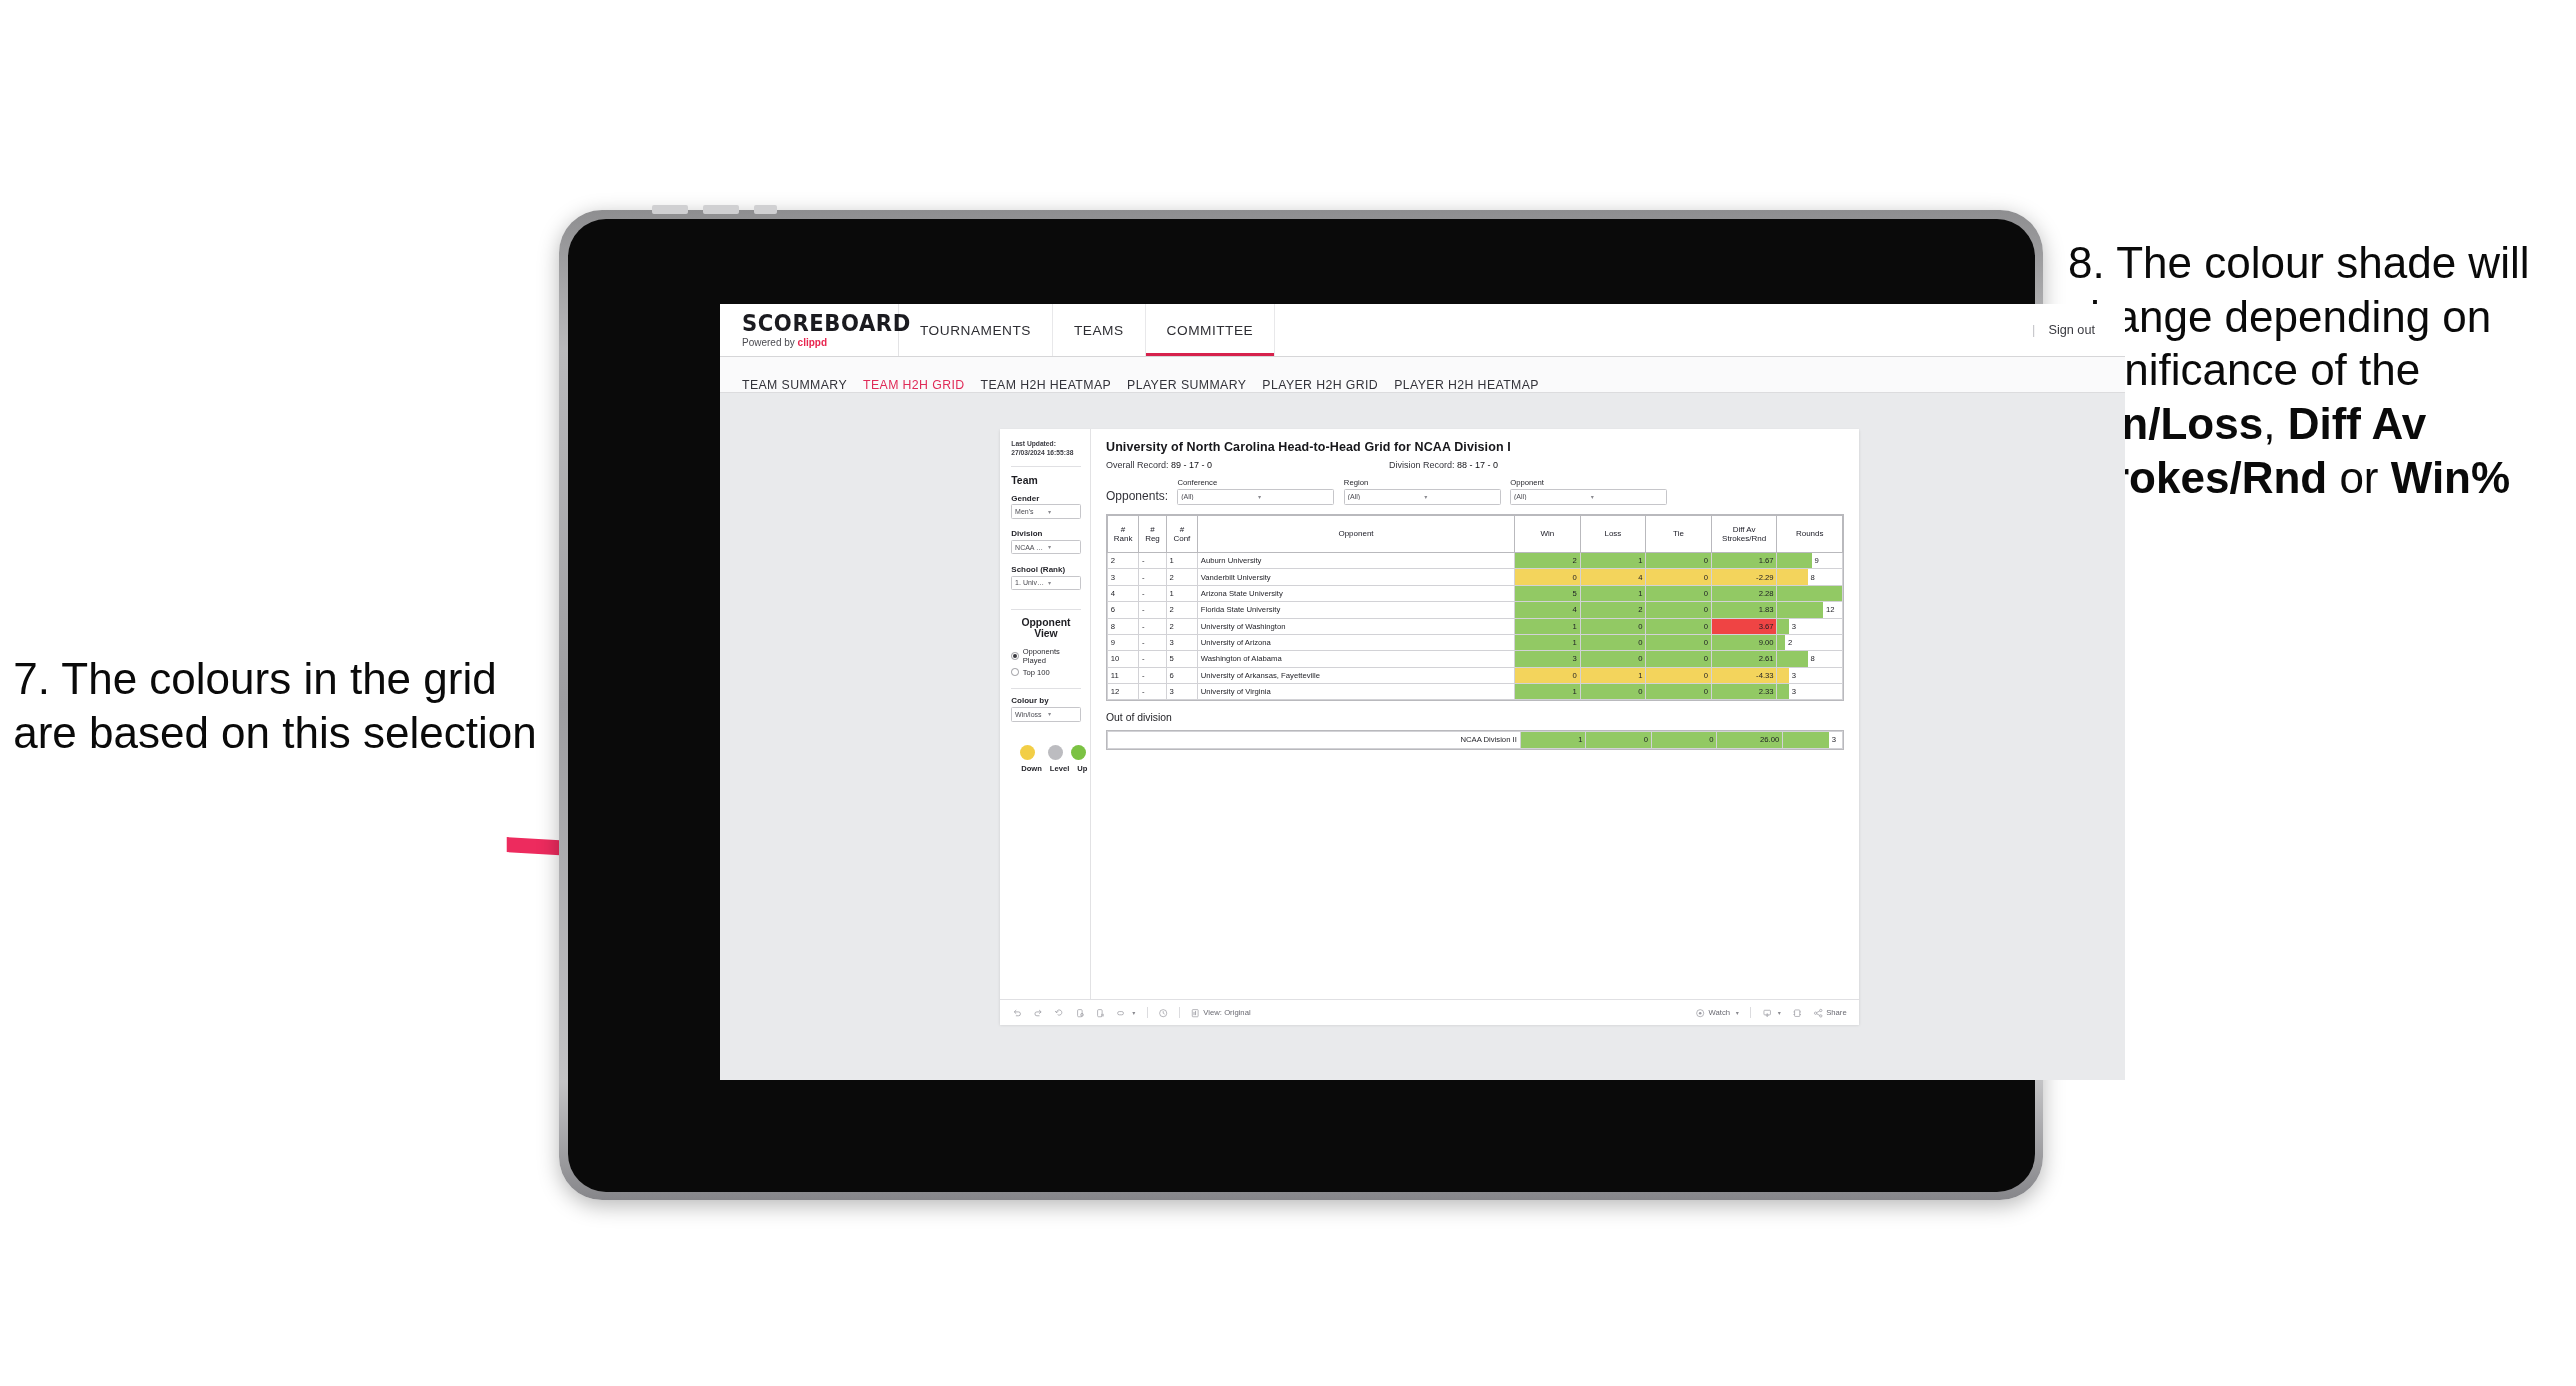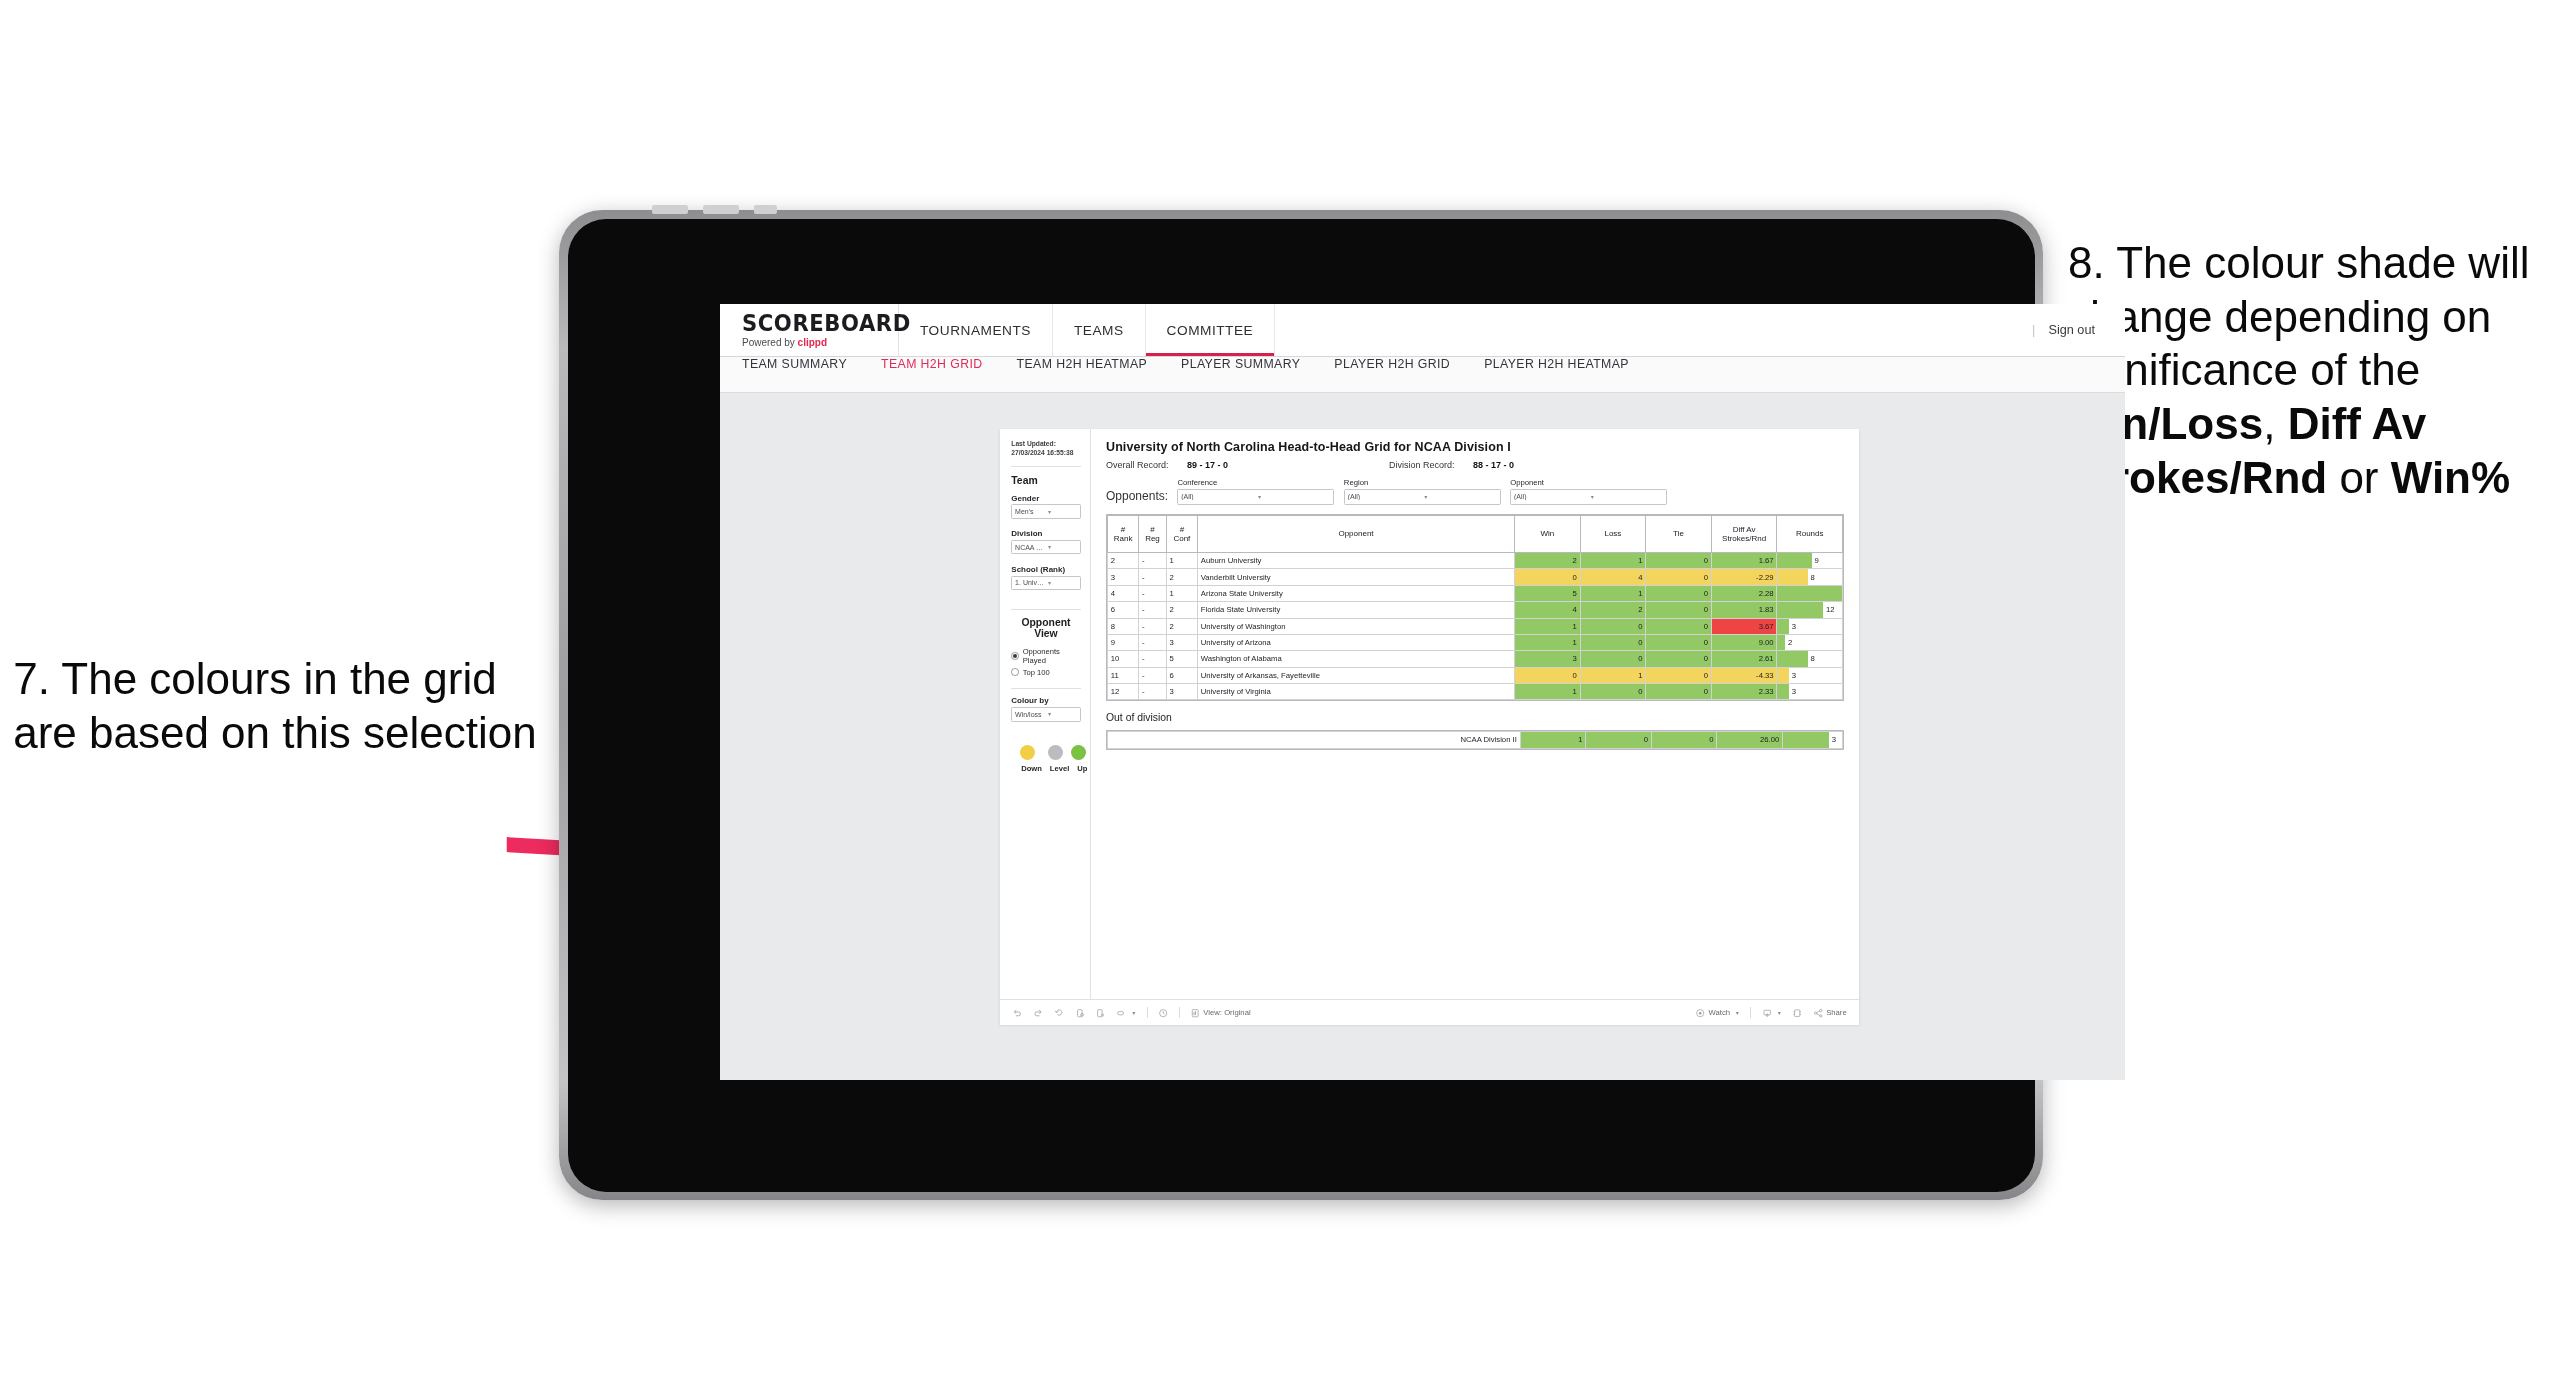--- a/index.html
+++ b/index.html
@@ -43,21 +43,21 @@
   .navtop{display:flex;align-items:stretch;}
   .navtop a{display:flex;align-items:center;padding:0 21px;font-size:13.7px;color:#2e2e33;
       text-decoration:none;letter-spacing:0.5px;border-right:0.9px solid #e8e8ea;position:relative;}
   .navtop a:first-child{border-left:none;}
   .navtop a.active:after{content:"";position:absolute;left:0;right:0;bottom:0;height:2.8px;background:#d6214c;}
   .hdr-right{margin-left:auto;display:flex;align-items:center;padding-right:30px;gap:13.2px;
       font-size:12.7px;color:#3a3a40;}
   .hdr-sep{color:#c2c2c6;}
 
   
-  .subnav{height:35px;background:#fafafb;border-bottom:0.9px solid #dcdcde;display:flex;align-items:flex-start;padding-left:22px;gap:34px;}
+  .subnav{height:35px;background:#fafafb;border-bottom:0.9px solid #dcdcde;display:flex;align-items:flex-end;padding-left:22px;gap:16px;}
   .subnav a{font-size:12.3px;letter-spacing:0.4px;color:#33333a;text-decoration:none;}
   .subnav a.active{color:#e02a57;}
 
   
   .canvas{position:relative;height:689px;background:#e9eaec;}
   .viz{position:absolute;left:280px;top:36px;width:859px;height:596px;background:#fff;
       box-shadow:0 0.9px 2.8px rgba(0,0,0,.13);display:flex;flex-direction:column;}
   .vizbody{flex:1;display:flex;min-height:0;}
 
   
@@ -80,21 +80,21 @@
   .legend{display:flex;justify-content:space-between;margin-top:13.2px;padding:0 1.9px;}
   .lg{display:flex;flex-direction:column;align-items:center;gap:3.8px;}
   .lgd{width:15px;height:15px;border-radius:50%;}
   .lgt{font-size:7.6px;font-weight:700;color:#25252b;margin-left:8px;}
 
   
   .main{flex:1;padding:11.3px 15px 0 15px;box-sizing:border-box;min-width:0;display:flex;flex-direction:column;}
   .title{font-size:12.5px;font-weight:700;color:#16161a;letter-spacing:0.1px;}
   .recs{display:flex;margin-top:5.7px;font-size:9px;color:#33333a;}
   .recs .r1{width:283px;}
-  .recs b{font-weight:700;color:#111115;margin-left:16px;}
+  .recs b{font-weight:400;color:#111115;}
   .optrow{display:flex;align-items:flex-end;margin-top:8.5px;gap:9.4px;}
   .optlab{font-size:12px;color:#33333a;padding-bottom:1.9px;}
   .optf{flex:1;max-width:157px;}
   .optf .f-lab{font-weight:400;font-size:7.7px;margin-bottom:1.9px;}
   .optf .f-sel{margin-bottom:0;height:13.2px;}
 
   
   .tblwrap{margin-top:9.4px;border:0.9px solid #b9b9bd;flex:none;height:185px;position:relative;overflow:hidden;}
   table{border-collapse:collapse;width:100%;table-layout:fixed;font-size:7.7px;color:#1e1e24;}
   thead th{border:0.9px solid #b9b9bd;font-weight:400;font-size:8px;color:#20202a;

